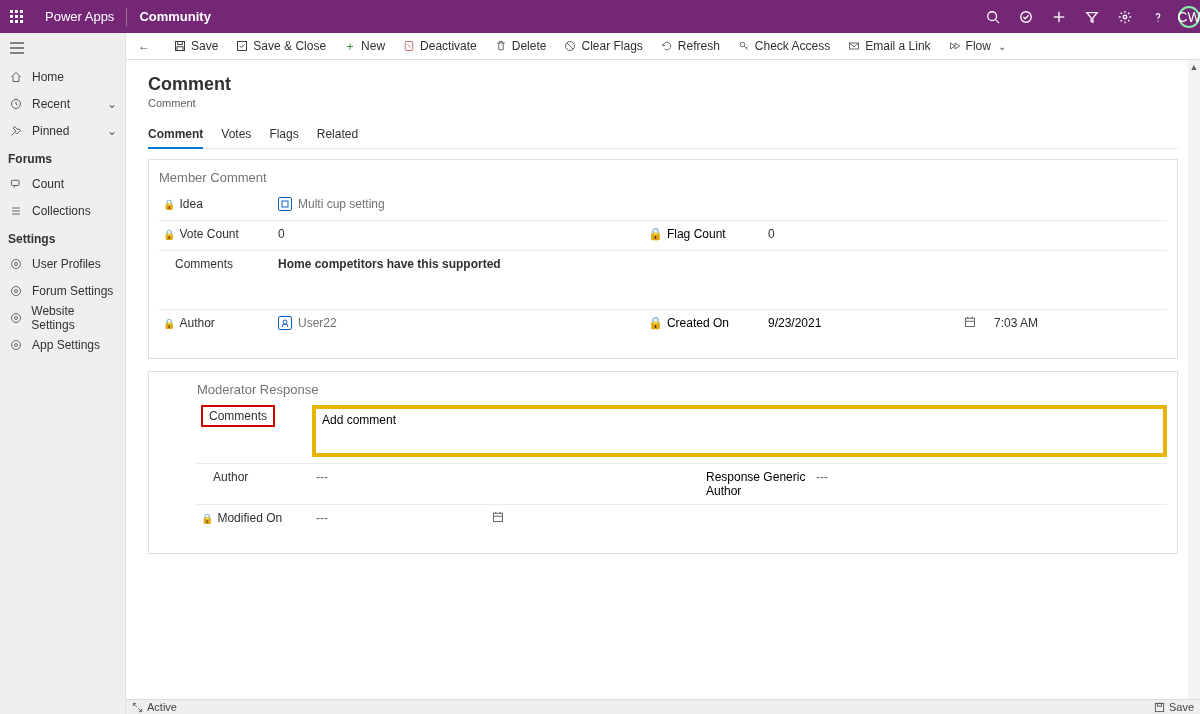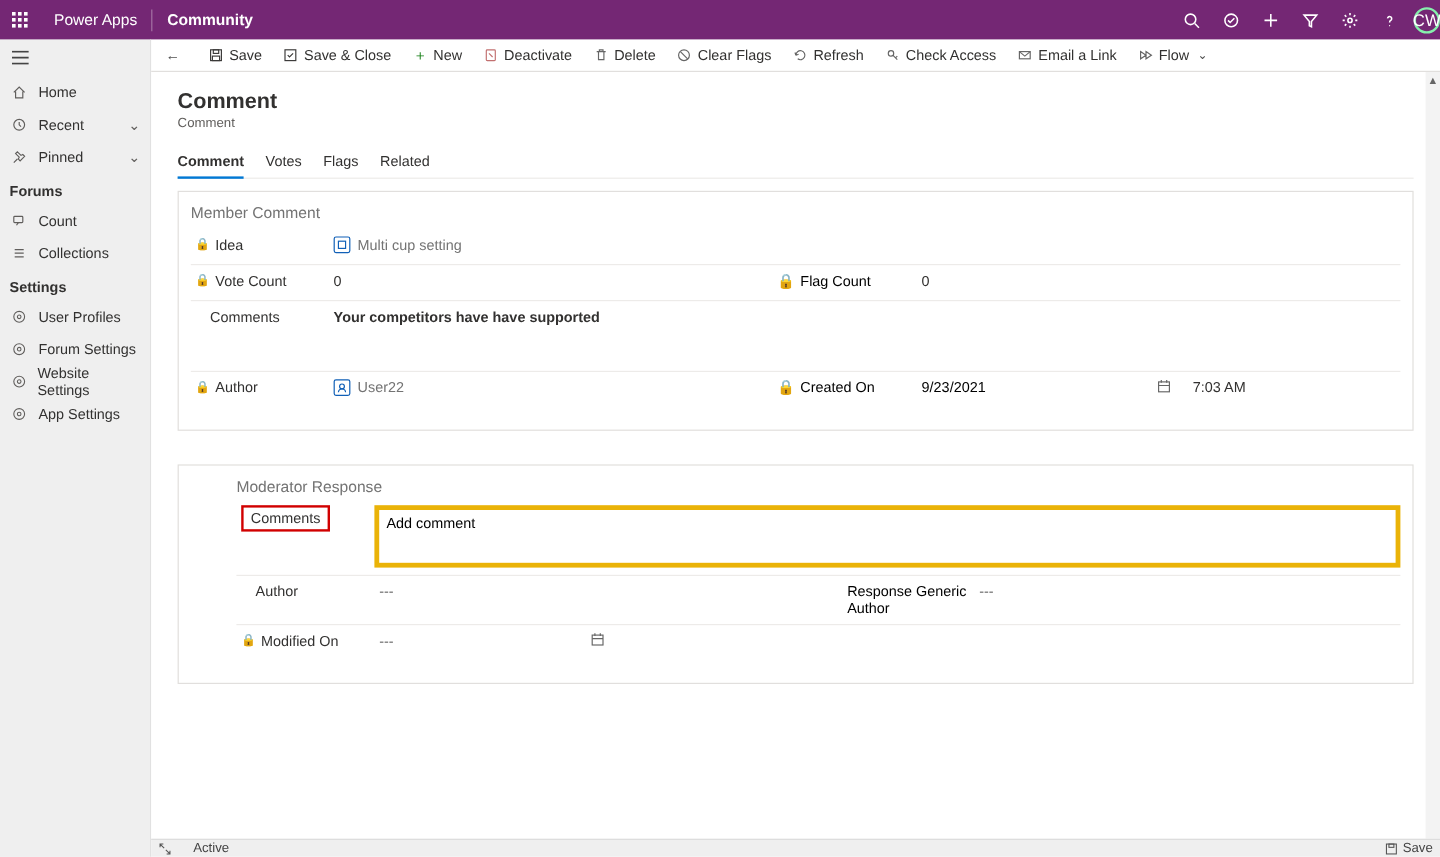--- a/index.html
+++ b/index.html
@@ -57,21 +57,21 @@
 .cellw { width: 200px; padding:6px 4px; display:flex; align-items:flex-start; gap:6px;}
 .row.tall .cell-val { min-height:58px; align-items:flex-start; }
 
 .redbox { border:2px solid #d10000; padding: 2px 6px; }
 
 .mod-textarea { border:4px solid #eab308; width: calc(100% - 0px); min-height:52px; padding:4px 6px; font-size:12px; font-family:inherit; resize:none; }
 
 .dash { color:#666; }
 
 .statusbar { position:absolute; bottom:0; left:126px; right:0; height:15px; background:#efefef; border-top:1px solid #ddd; display:flex; align-items:center; font-size:11px; color:#444; padding:0 6px; justify-content:space-between;}
-.statusbar .s-left { display:flex; align-items:flex-end; gap:18px;}
+.statusbar .s-left { display:flex; align-items:flex-end; gap:4px;}
 .statusbar .s-right { display:flex; align-items:center; gap:4px; cursor:pointer;}
 
 .vscroll { position:absolute; right:0; top:0; bottom:15px; width:12px; background:#f3f3f3;}
 .vscroll .up, .vscroll .down { height:14px; display:flex; align-items:center; justify-content:center; color:#666; font-size:9px;}
 
 svg { display:block; }
 .cal-icon { color:#666; }
 </style>
 </head>
 <body>
@@ -364,21 +364,21 @@
             <div class="cell-val">
                 <span>0</span>
               </div>
           </div>
 
           <div class="row tall">
             <div class="cell-label" style="padding-left:16px;">
                 <span>Comments</span>
               </div>
             <div class="cell-val">
-                <b>Your competitors have have supported</b>
+                <b>Home competitors have this supported</b>
               </div>
           </div>
 
           <div class="row">
             <div class="cell-label">
                 <span class="lock">🔒</span>
                 <span>Author</span>
               </div>
             <div class="cell-val link" style="flex:0 0 370px;">
               <span class="linkbox">
@@ -403,21 +403,21 @@
                   <line x1="5" y1="1" x2="5" y2="4"></line>
                   <line x1="11" y1="1" x2="11" y2="4"></line>
                 </svg>
               </div>
             <div class="cell-val">
                 <span>7:03 AM</span>
               </div>
           </div>
         </div>
 
-        <div class="section" style="margin-top:28px;padding-left:48px;">
+        <div class="section" style="margin-top:12px;padding-left:48px;">
           <div class="sec-title">Moderator Response</div>
 
           <div class="row" style="border-bottom:1px solid #edebe9; align-items:flex-start;">
             <div class="cell-label" style="padding-top:2px;">
               <span class="redbox"><span>Comments</span></span>
             </div>
             <div class="cell-val" style="padding:2px 0 6px 0;">
               <textarea class="mod-textarea" style="">Add comment</textarea>
             </div>
           </div>

